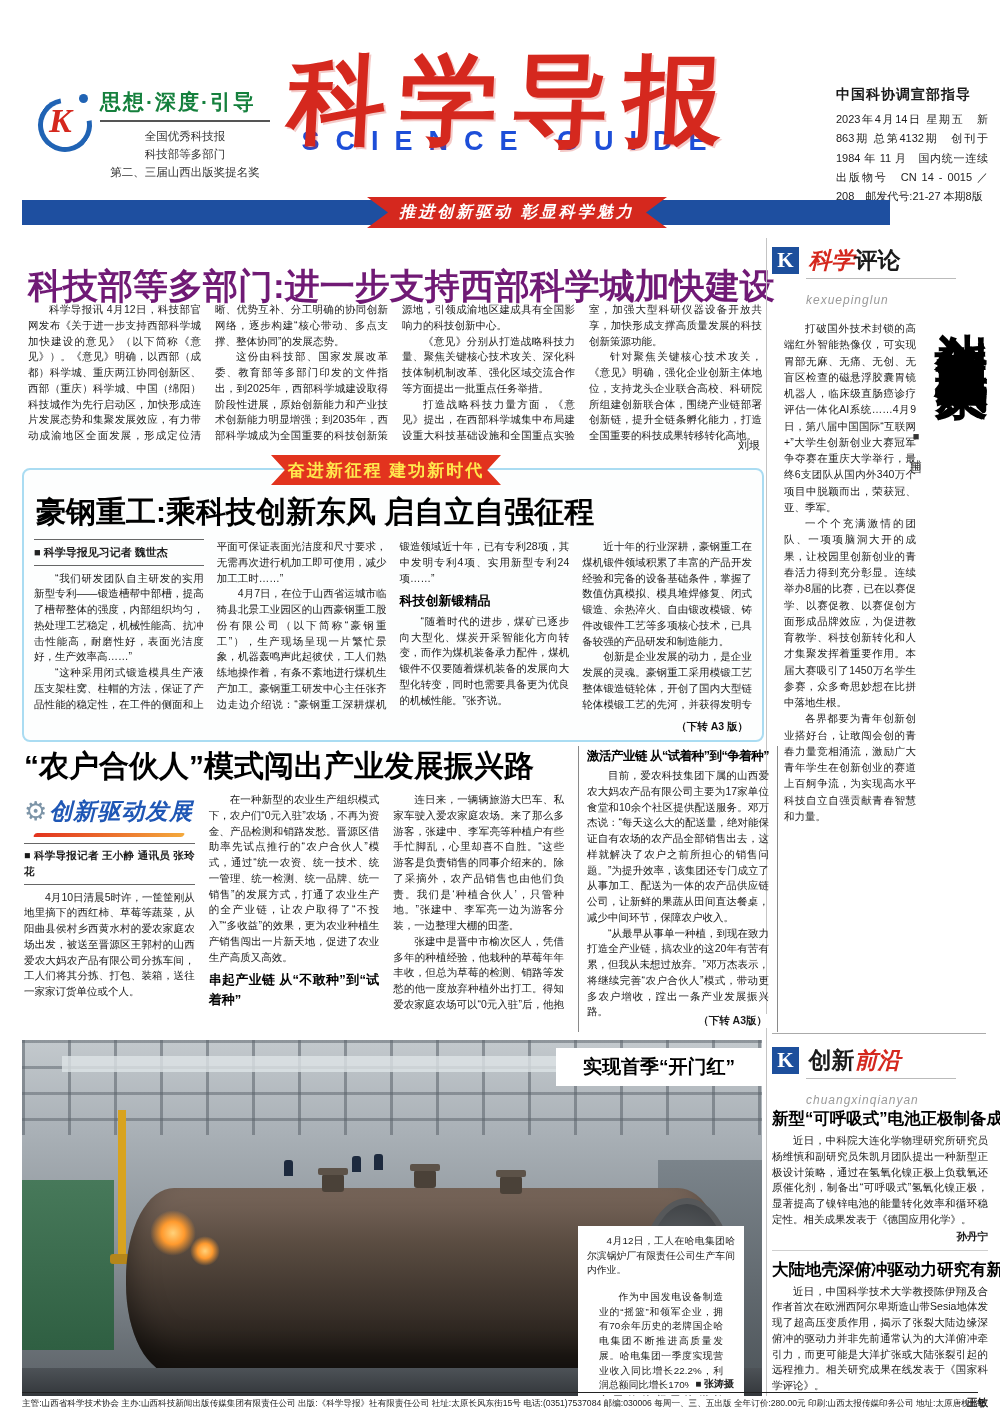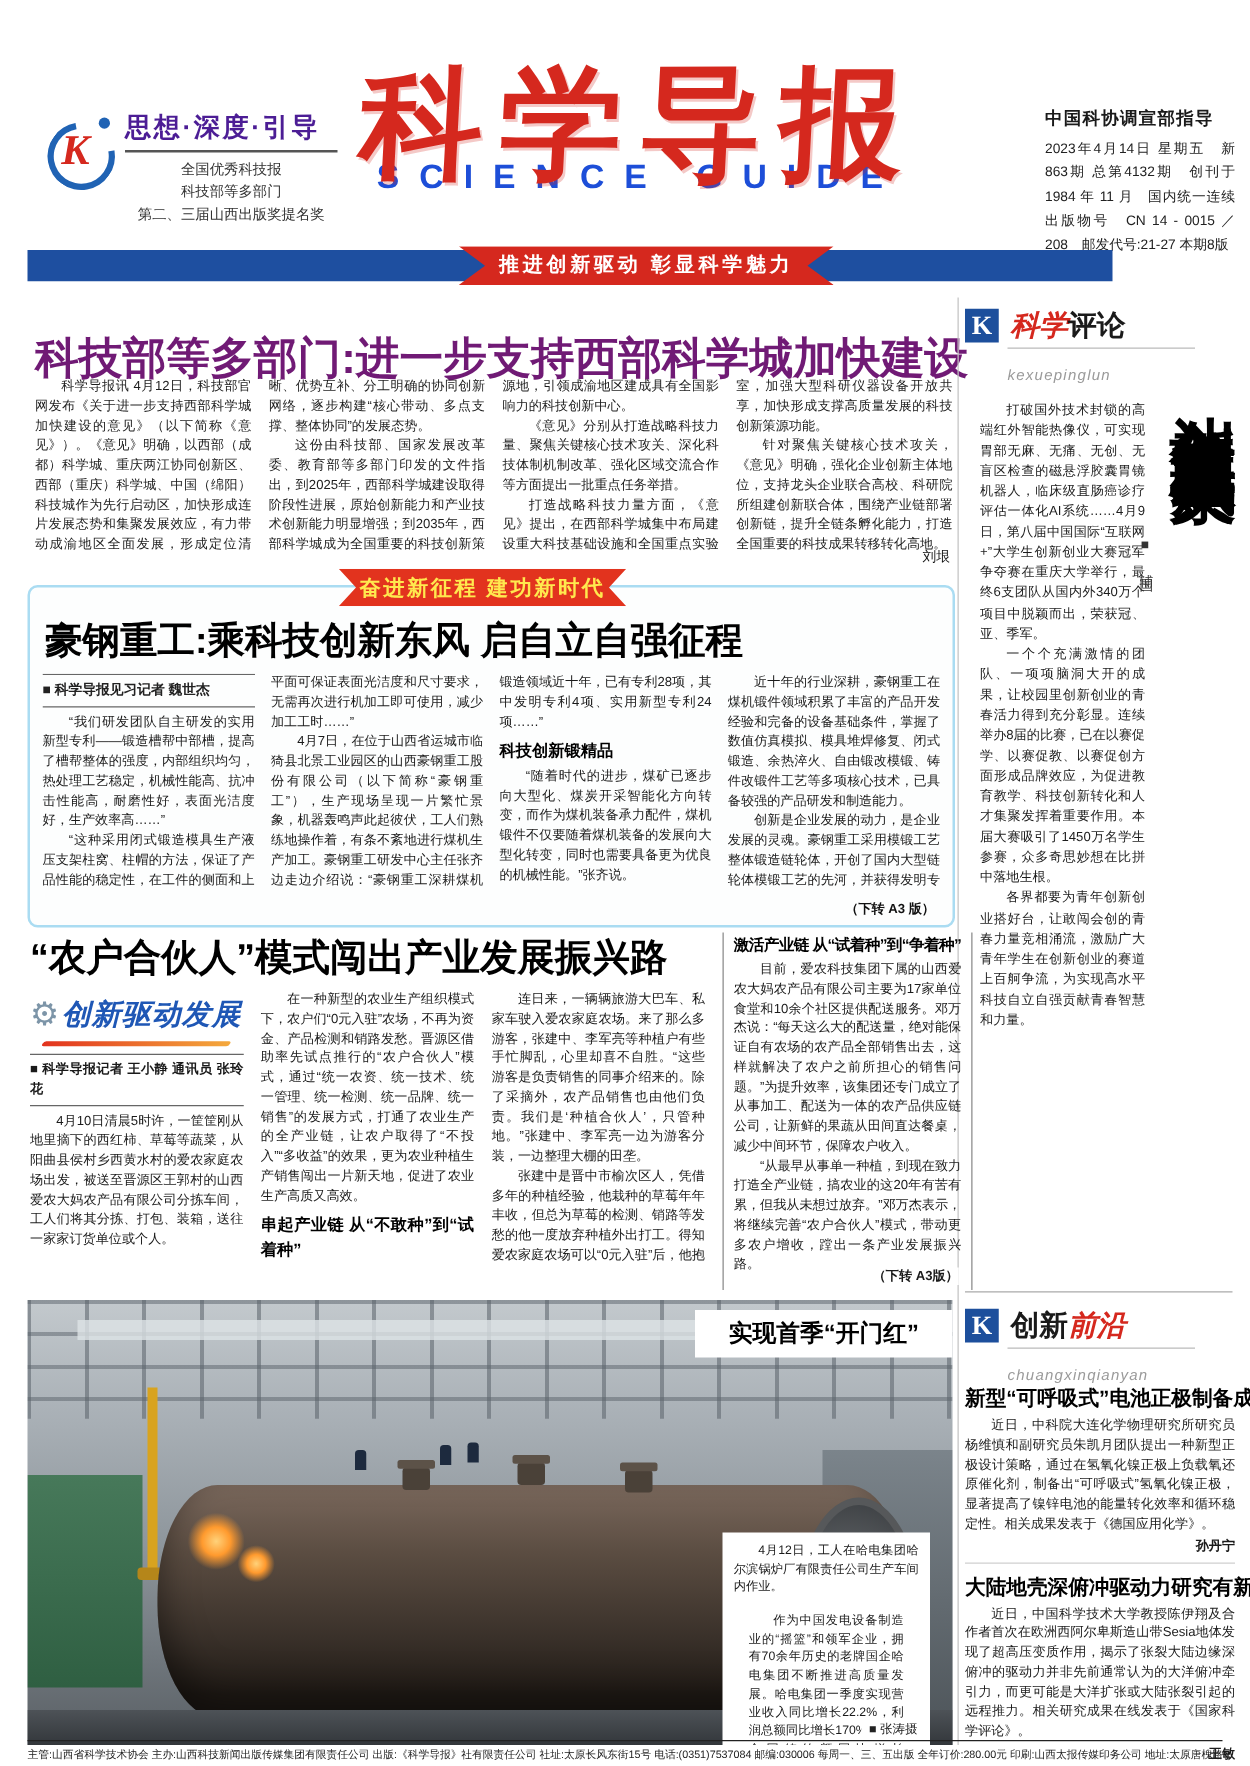--- a/index.html
+++ b/index.html
@@ -4,29 +4,29 @@
 <style>
   html,body{margin:0;padding:0;background:#e8e8e8;font-family:"Liberation Sans",sans-serif;}
   #page{position:relative;width:1000px;height:1413px;margin:0 auto;background:#ffffff;overflow:hidden;color:#1a1a1a;}
 
   
   .hdr-left{position:absolute;left:36px;top:88px;width:230px;}
   .logo-k{position:absolute;left:0;top:6px;width:54px;height:54px;}
   .logo-k .ring{position:absolute;left:2px;top:4px;width:44px;height:44px;border:5px solid #2063b4;border-radius:50%;border-top-color:transparent;transform:rotate(35deg);}
   .logo-k .kletter{position:absolute;left:13px;top:8px;font-family:"Liberation Serif",serif;font-style:italic;font-weight:bold;font-size:34px;color:#d5281e;}
   .logo-k .dot{position:absolute;right:2px;top:0;width:9px;height:9px;background:#2063b4;border-radius:50%;}
-  .hdr-slogan{margin-left:64px;font-size:21px;font-weight:bold;color:#4c1d95;letter-spacing:2px;border-bottom:2px solid #555;padding-bottom:4px;width:170px;}
+  .hdr-slogan{margin-left:64px;font-size:21px;font-weight:bold;color:#15803d;letter-spacing:2px;border-bottom:2px solid #555;padding-bottom:4px;width:170px;}
   .hdr-awards{margin-left:64px;margin-top:6px;font-size:11.5px;color:#333;line-height:1.55;text-align:center;width:170px;}
   .masthead{position:absolute;left:262px;top:48px;width:500px;text-align:center;}
   .masthead .cn{position:relative;z-index:2;font-family:"Liberation Serif",serif;font-weight:bold;color:#d5281e;font-size:98px;letter-spacing:14px;line-height:1.1;text-shadow:2px 2px 0 rgba(213,40,30,.25);transform:skewX(-3deg);}
   .masthead .en{position:relative;z-index:1;margin-top:-30px;color:#1d4ed8;font-size:27px;font-weight:bold;letter-spacing:16px;}
   .hdr-right{position:absolute;left:836px;top:86px;width:152px;}
   .hdr-right .guid{font-size:14px;font-weight:bold;letter-spacing:1px;margin-bottom:6px;}
   .hdr-right .inf{font-size:11px;line-height:1.75;color:#222;text-align:justify;}
-  .blue-bar{position:absolute;left:22px;top:200px;width:868px;height:25px;background:#1e4fa0;}
+  .blue-bar{position:absolute;left:22px;top:200px;width:868px;height:25px;background:#1e4fa0;font-style:italic;}
   .red-flag{position:absolute;left:345px;top:-3px;width:300px;height:31px;background:#d5281e;clip-path:polygon(0 0,100% 0,93% 50%,100% 100%,0 100%,7% 50%);display:flex;align-items:center;justify-content:center;color:#fff;font-weight:bold;font-size:16px;letter-spacing:3px;}
 
   
   .lead-head{position:absolute;left:28px;top:240px;width:734px;font-size:35px;font-weight:900;letter-spacing:0px;color:#701a75;white-space:nowrap;}
   .lead-body{position:absolute;left:28px;top:302px;width:734px;height:152px;overflow:hidden;columns:4;column-gap:14px;column-fill:auto;font-size:10.5px;line-height:1.5;text-align:justify;color:#1c1c1c;}
   .bp{margin:0;text-indent:2em;}
   .lead-author{position:absolute;left:640px;top:438px;width:120px;text-align:right;font-size:11px;color:#111;}
 
   
   .vline{position:absolute;left:766px;top:238px;width:1px;height:1158px;background:#c4c4c4;}
@@ -74,21 +74,21 @@
   .ph-vessel{position:absolute;left:104px;top:148px;width:600px;height:186px;border-radius:48px/90px;background:linear-gradient(180deg,#7a685c 0%,#5a4c41 30%,#3a312a 65%,#221c17 90%);box-shadow:inset 0 -18px 30px rgba(0,0,0,.5);}
   .ph-cap{position:absolute;left:616px;top:158px;width:86px;height:166px;border-radius:50%;background:radial-gradient(circle at 40% 40%,#6b6f73,#3a3d40 70%);border:6px solid #56585a;}
   .ph-port{position:absolute;width:26px;height:26px;border-radius:50%;background:#15120f;border:4px solid #4e453c;}
   .ph-nozzle{position:absolute;width:22px;height:18px;background:#4a4138;border-radius:3px;}
   .ph-nozzle::after{content:"";position:absolute;left:-4px;top:-6px;width:30px;height:7px;background:#5c5248;border-radius:2px;}
   .ph-worker{position:absolute;width:9px;height:16px;background:#1d2a3e;border-radius:3px 3px 0 0;}
   .ph-spark{position:absolute;width:46px;height:46px;border-radius:50%;background:radial-gradient(circle,#ffd27a 0%,#ff9a2e 35%,rgba(255,120,30,0) 70%);}
   .ph-floor{position:absolute;left:0;bottom:0;width:100%;height:28px;background:linear-gradient(180deg,#4d5257,#33373b);}
   .ph-title{position:absolute;right:0;top:8px;width:206px;height:38px;background:#ffffff;display:flex;align-items:center;justify-content:center;font-size:19px;font-weight:900;color:#000;}
   .ph-caption{position:absolute;right:18px;bottom:0;width:166px;height:170px;background:#ffffff;padding:8px 9px 6px 9px;box-sizing:border-box;font-size:9.8px;line-height:1.5;text-align:justify;overflow:hidden;}
-  .ph-credit{position:absolute;right:10px;bottom:5px;background:#fff;font-size:10px;color:#222;padding-left:6px;}
+  .ph-credit{position:absolute;right:10px;bottom:5px;background:#fff;font-size:10px;color:#222;padding-left:6px;font-weight:bold;}
 
   
   .ft-hdr{position:absolute;left:772px;top:1045px;width:214px;}
   .ft-rule{position:absolute;left:772px;top:1033px;width:214px;height:1px;background:#aaa;}
   .ft-items{position:absolute;left:772px;top:1108px;width:216px;}
   .ft-item{border-bottom:1px solid #cfcfcf;padding-bottom:6px;margin-bottom:8px;}
   .ft-item:last-child{border-bottom:none;}
   .ft-title{font-size:16.5px;font-weight:900;color:#000;white-space:nowrap;margin-bottom:3px;}
   .ft-body{font-size:10.5px;line-height:1.5;text-align:justify;text-indent:2em;margin:0;}
   .ft-author{text-align:right;font-size:10.5px;font-weight:bold;margin-top:2px;}

